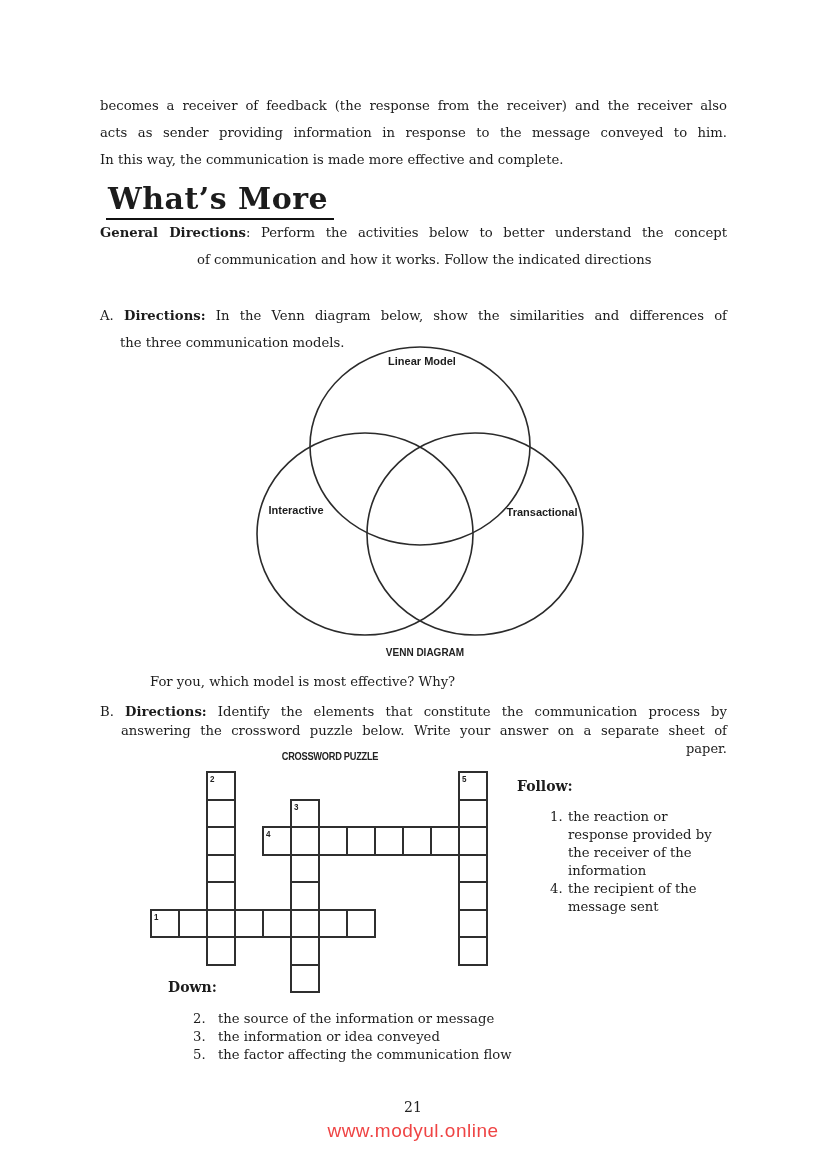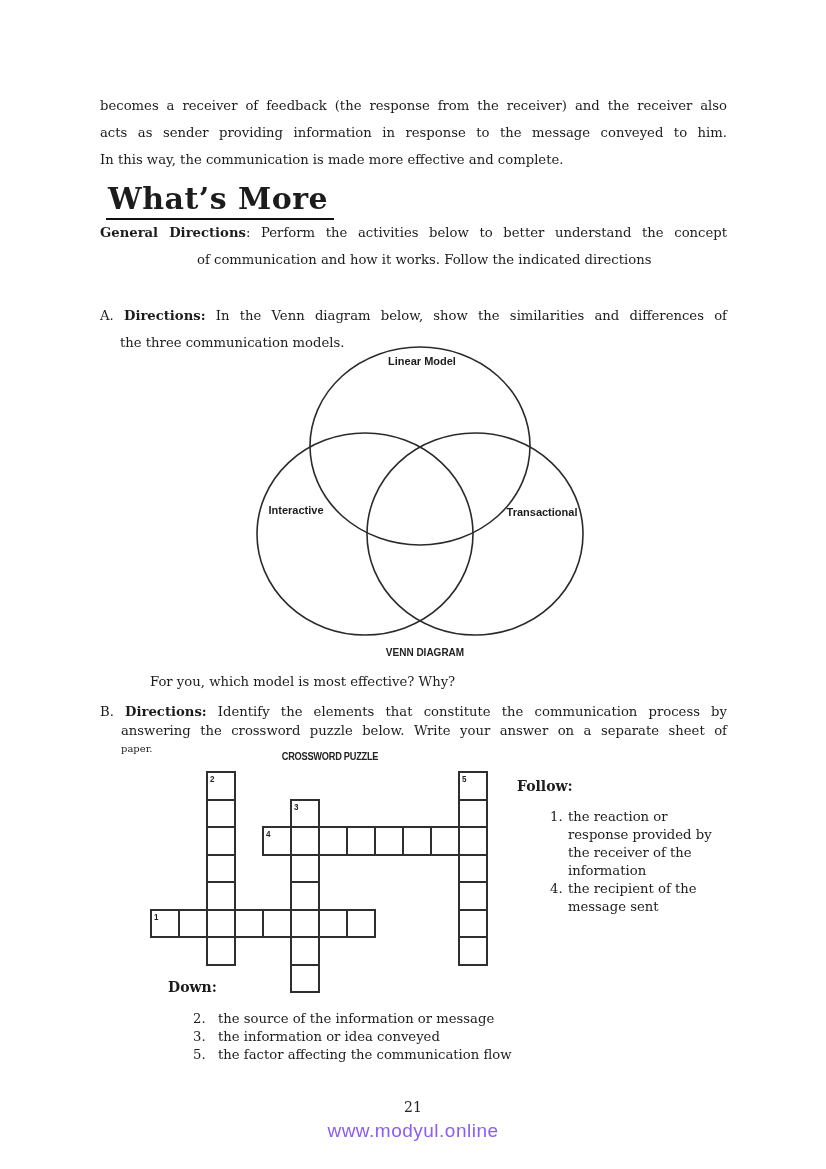--- a/index.html
+++ b/index.html
@@ -9,21 +9,21 @@
     background:#ffffff;
     font-family:"DejaVu Serif", serif;
     color:#1c1c1c;
     overflow:hidden;
   }
   .abs{position:absolute;}
   
   .tline{font-size:13.2px;line-height:27px;height:27px;white-space:nowrap;}
   .jline{font-size:13.2px;line-height:27px;height:27px;text-align:justify;text-align-last:justify;white-space:normal;}
   .bline{font-size:13.2px;line-height:18.6px;height:18.6px;text-align:justify;text-align-last:justify;}
-  .bplain{font-size:10px;line-height:18.6px;height:18.6px;}
+  .bplain{font-size:13px;line-height:18.6px;height:18.6px;text-align:right;}
   .bold{font-weight:bold;}
   
   .h-more{
     font-size:30px;font-weight:bold;letter-spacing:0.5px;
     border-bottom:2.5px solid #111;padding:0 6px 2px 2px;
     display:inline-block;
   }
   
   .narrow{
     font-family:"Liberation Sans", sans-serif;
@@ -50,21 +50,21 @@
   .list-num{flex:0 0 auto;text-align:left;}
   .list-text{flex:1 1 auto;}
   .across-num{width:18px;}
   .across-text{width:158px;}
   .down-num{width:25px;}
   
   .pageno{width:826px;text-align:center;font-size:14px;color:#222;}
   .watermark{
     width:826px;text-align:center;
     font-family:"Liberation Sans", sans-serif;
-    font-size:19px;letter-spacing:0.5px;color:#8b5cf6;
+    font-size:19px;letter-spacing:0.5px;color:#ef4444;
   }
   svg text{font-family:"Liberation Sans", sans-serif;font-weight:bold;}
 </style>
 </head>
 <body>
 
 <div class="page">
 
   <div class="abs" style="left:100px;top:92px;width:627px;">
     <div class="jline">becomes a receiver of feedback (the response from the receiver) and the receiver also</div>

